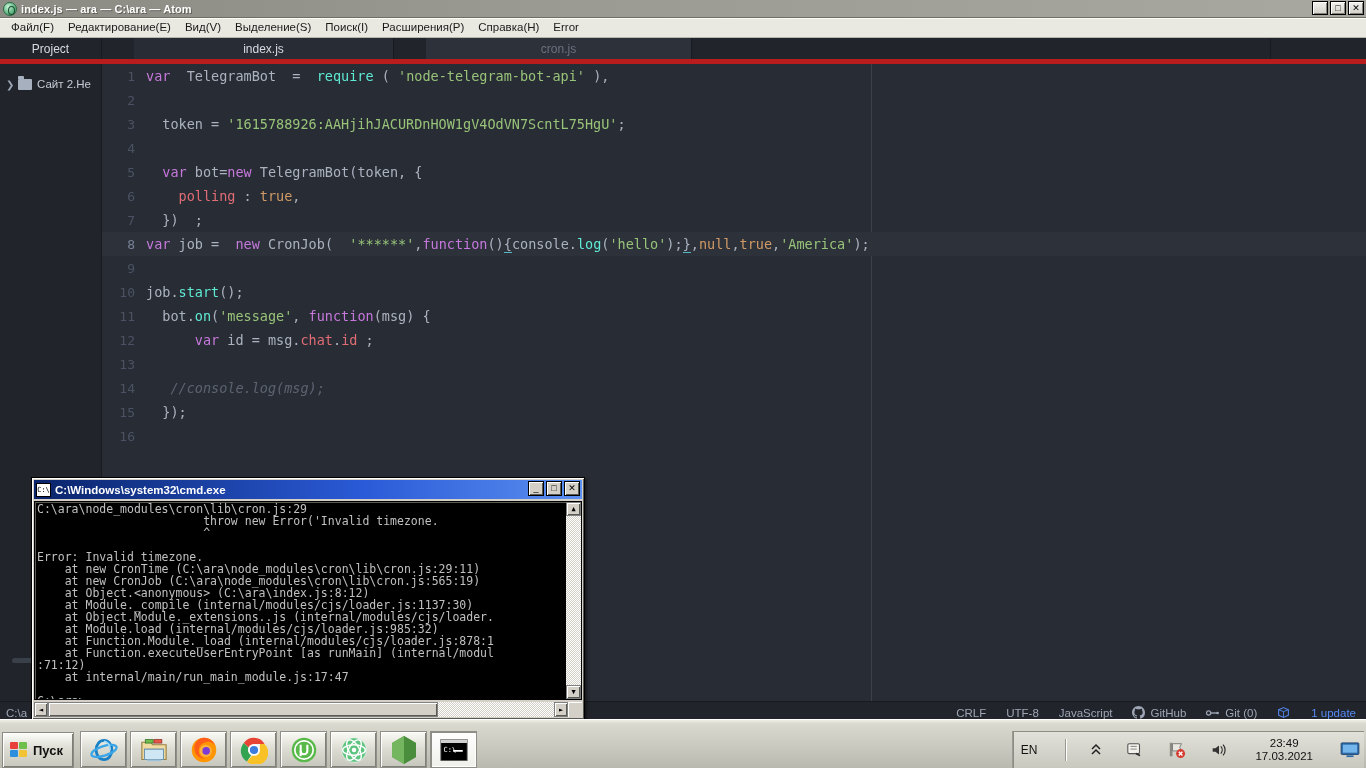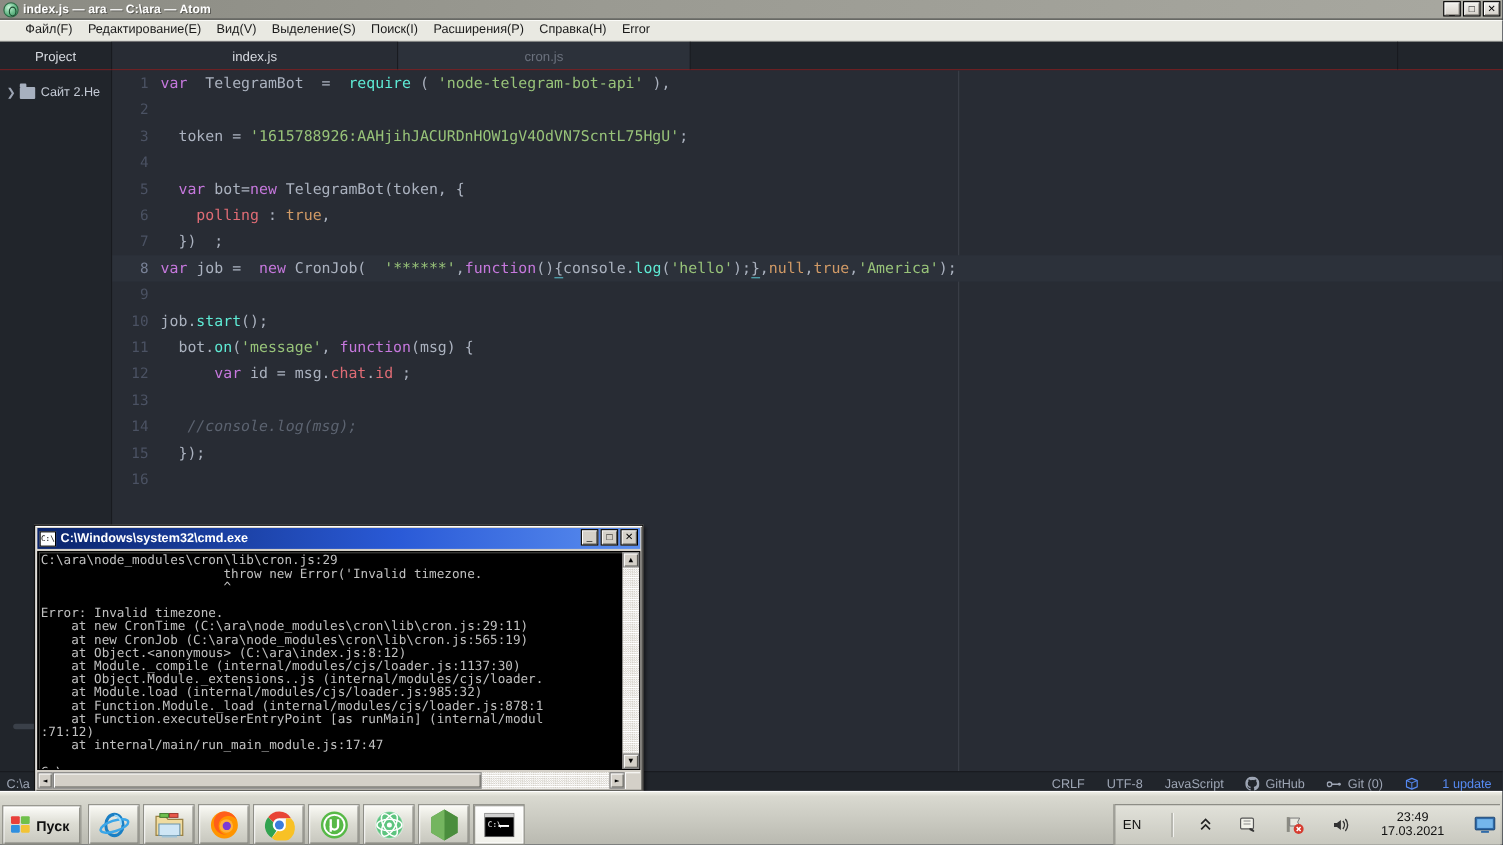--- a/index.html
+++ b/index.html
@@ -54,32 +54,33 @@
   }
   .win-btn span { position:absolute; left:0; right:0; top:0; bottom:0;
     font-size:9px; color:#000; line-height:12px; text-align:center;
     font-family:"Liberation Sans", sans-serif; }
   .wb-min span { line-height: 16px; }
 
   
   .menubar {
     height: 20px; background: #e9e9e2;
     border-bottom: 1px solid #b6b6ae;
-    display: flex; align-items: center; padding-left: 16px;
+    display: flex; align-items: center; padding-left: 4px;
     box-shadow: inset 0 1px 0 #fbfbf8;
   }
   .menu-item {
     font-size: 11.5px; color: #1a1a1a; padding: 2px 7px 3px 7px;
     white-space: nowrap; cursor: default;
   }
 
   
   .tabbar {
     height: 26px; background: #21252b; display: flex; align-items: stretch;
-    border-bottom: 1px solid #b91c1c;
+    border-bottom: 5px solid #b91c1c;
+    gap: 32px;
   }
   .tab {
     display: flex; align-items: center; justify-content: center;
     font-size: 12px; color: #9da5b4;
     border-right: 1px solid #181a1f;
     position: relative; cursor: default; white-space: nowrap;
   }
   .tab-project { width: 102px; background: #21252b; color: #d7dae0; }
   .tab-index   { width: 260px; background: #282c34; color: #d7dae0; }
   .tab-index::before {

